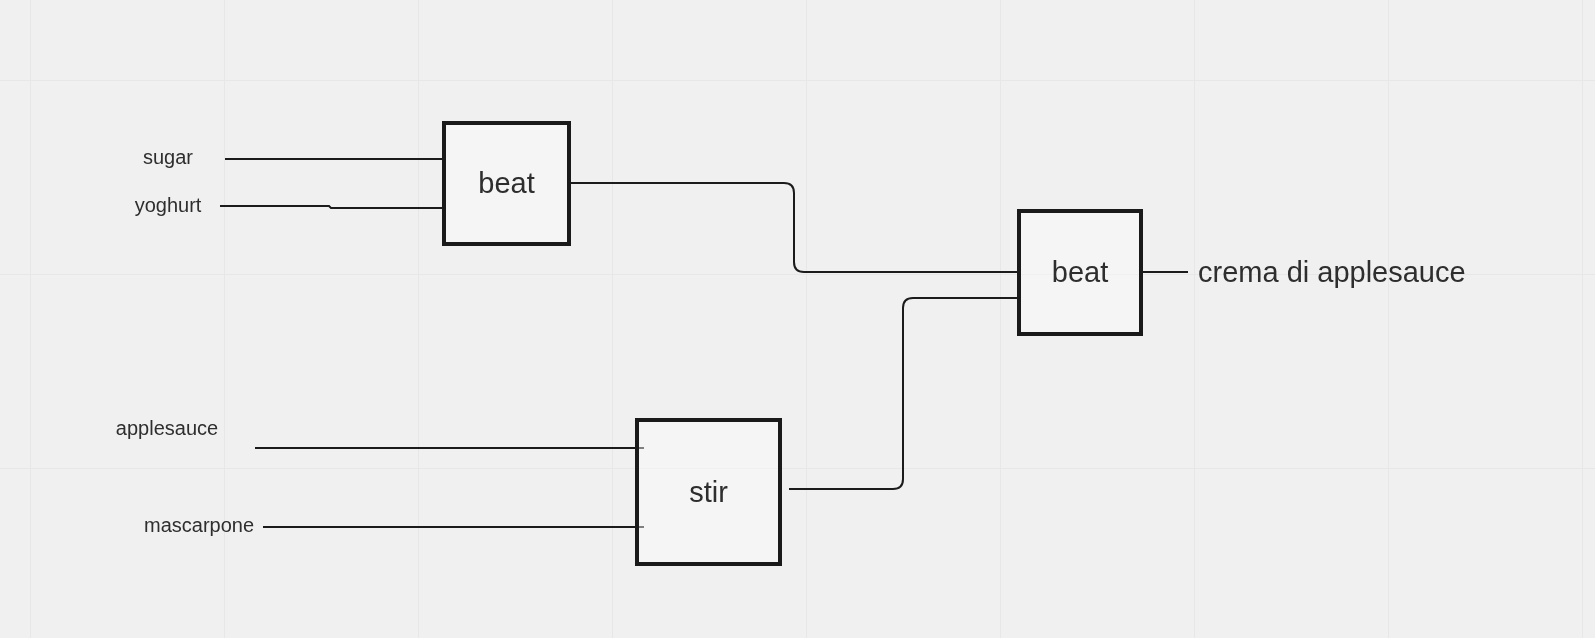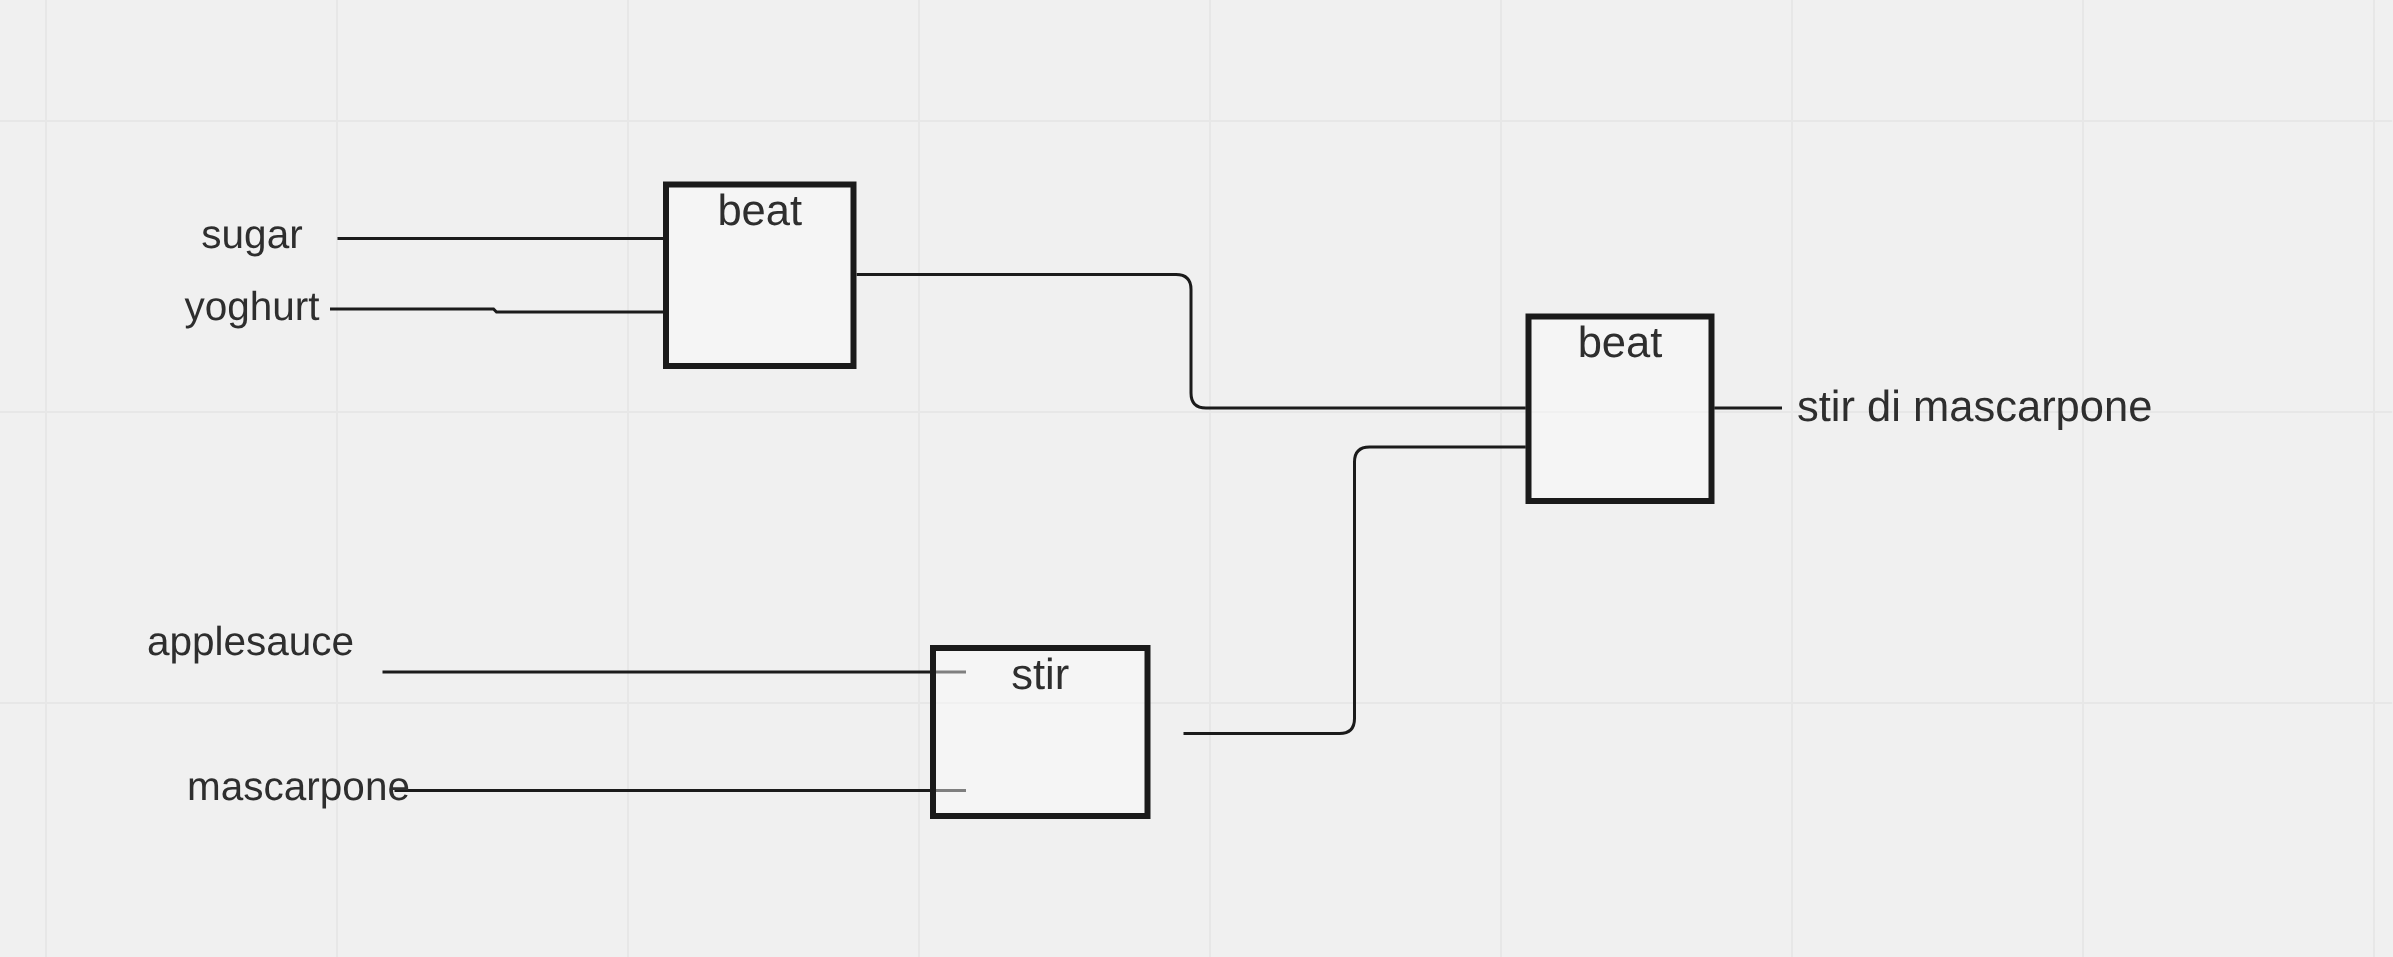--- a/index.html
+++ b/index.html
@@ -30,32 +30,32 @@
     fill: none;
     stroke: #1b1b1b;
     stroke-width: 2;
   }
   .node {
     position: absolute;
     box-sizing: border-box;
     border: 4px solid #1a1a1a;
     background: rgba(250,250,250,0.45);
     display: flex;
-    align-items: flex-start;
+    align-items: center;
     justify-content: center;
     font-size: 29px;
     color: #2e2e2e;
   }
   .node-beat { left: 442px; top: 121px; width: 129px; height: 125px; }
-  .node-stir { left: 620px; top: 418px; width: 147px; height: 116px; margin-top: 12px; }
+  .node-stir { left: 635px; top: 418px; width: 147px; height: 148px; }
   .node-fold { left: 1017px; top: 209px; width: 126px; height: 127px; }
   .io-label {
     position: absolute;
     transform: translate(-50%, -50%);
-    font-size: 27px;
+    font-size: 20px;
     color: #2e2e2e;
     white-space: nowrap;
   }
   .label-sugar       { left: 168px;  top: 157px; }
   .label-yoghurt     { left: 168px;  top: 205px; text-align: center; }
   .label-applesauce  { left: 167px;  top: 428px; }
   .label-mascarpone  { left: 167px;  top: 525px; margin-left: 32px; }
   .label-output {
     position: absolute;
     transform: translateY(-50%);
@@ -94,15 +94,15 @@
   </div>
 
   <div class="io-label label-sugar">sugar</div>
 
   <div class="io-label label-yoghurt">yoghurt</div>
 
   <div class="io-label label-applesauce">applesauce</div>
 
   <div class="io-label label-mascarpone">mascarpone</div>
 
-  <div class="label-output">stir di mascarpone</div>
+  <div class="label-output">crema di applesauce</div>
 
 </div>
 
 </body></html>

